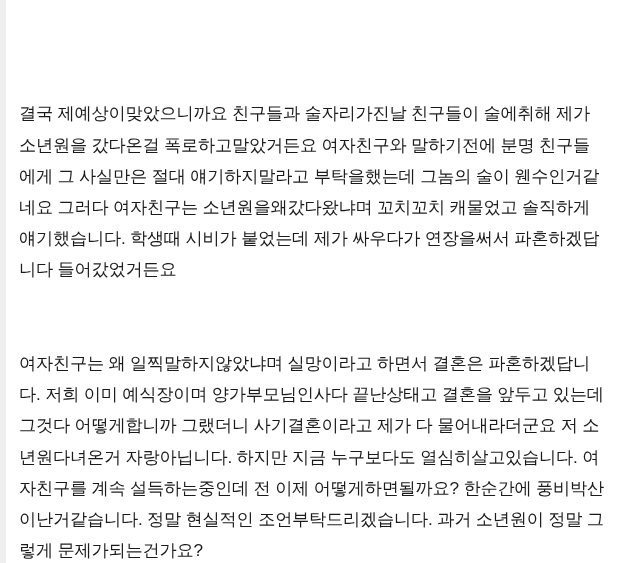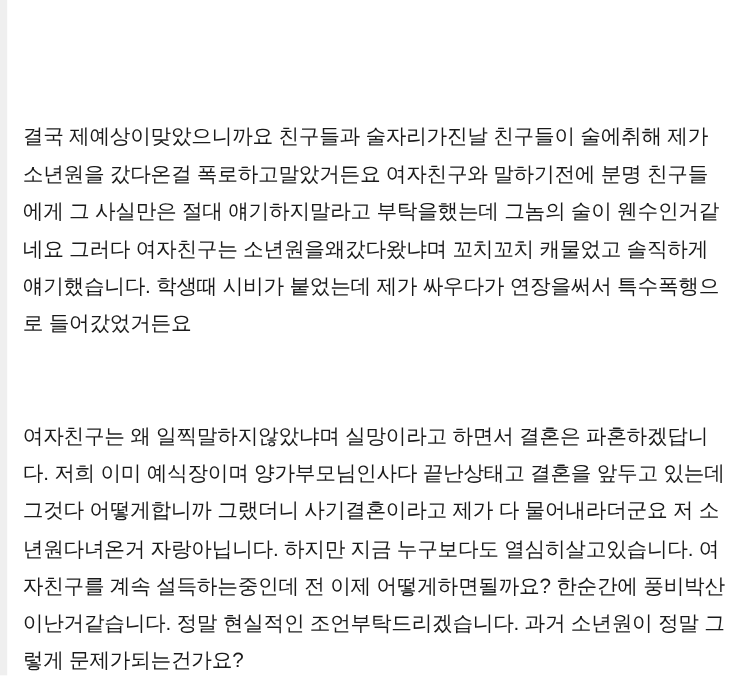--- a/index.html
+++ b/index.html
@@ -47,16 +47,16 @@
     white-space: pre-wrap;
     word-break: break-all;
   }
 </style>
 </head>
 <body>
 
 <div class="page">
   <div class="left-rule"></div>
   <div class="post-body">
-    <p class="para">결국 제예상이맞았으니까요 친구들과 술자리가진날 친구들이 술에취해 제가 소년원을 갔다온걸 폭로하고말았거든요 여자친구와 말하기전에 분명 친구들에게 그 사실만은 절대 얘기하지말라고 부탁을했는데 그놈의 술이 웬수인거같네요 그러다 여자친구는 소년원을왜갔다왔냐며 꼬치꼬치 캐물었고 솔직하게 얘기했습니다. 학생때 시비가 붙었는데 제가 싸우다가 연장을써서 특수폭행으로 들어갔었거든요</p>
+    <p class="para">결국 제예상이맞았으니까요 친구들과 술자리가진날 친구들이 술에취해 제가 소년원을 갔다온걸 폭로하고말았거든요 여자친구와 말하기전에 분명 친구들에게 그 사실만은 절대 얘기하지말라고 부탁을했는데 그놈의 술이 웬수인거같네요 그러다 여자친구는 소년원을왜갔다왔냐며 꼬치꼬치 캐물었고 솔직하게 얘기했습니다. 학생때 시비가 붙었는데 제가 싸우다가 연장을써서 파혼하겠답니다 들어갔었거든요</p>
     <p class="para">여자친구는 왜 일찍말하지않았냐며 실망이라고 하면서 결혼은 파혼하겠답니다. 저희 이미 예식장이며 양가부모님인사다 끝난상태고 결혼을 앞두고 있는데 그것다 어떻게합니까 그랬더니 사기결혼이라고 제가 다 물어내라더군요 저 소년원다녀온거 자랑아닙니다. 하지만 지금 누구보다도 열심히살고있습니다. 여자친구를 계속 설득하는중인데 전 이제 어떻게하면될까요? 한순간에 풍비박산이난거같습니다. 정말 현실적인 조언부탁드리겠습니다. 과거 소년원이 정말 그렇게 문제가되는건가요?</p>
   </div>
 </div>
 
 </body></html>

